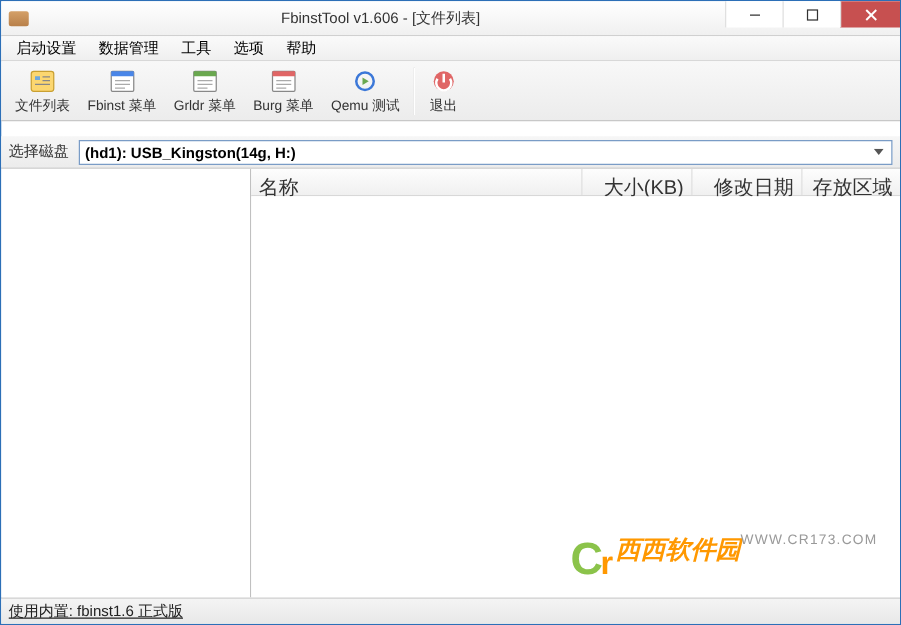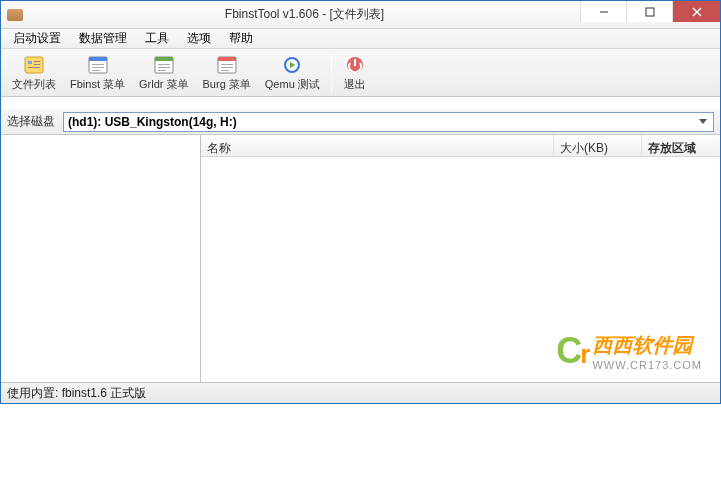--- a/index.html
+++ b/index.html
@@ -1,17 +1,17 @@
 <!DOCTYPE html>
 <html><head>
 <meta charset="utf-8">
 <style>
 * { margin: 0; padding: 0; box-sizing: border-box; }
 body { font-family: "Microsoft YaHei", "SimSun", sans-serif; font-size: 12px; background: #fff; overflow: hidden; }
-.window { width: 721px; height: 404px; border: 1px solid #2c6fb7; display: flex; flex-direction: column; background: #fff; }
+.window { width: 721px; height: 500px; border: 1px solid #2c6fb7; display: flex; flex-direction: column; background: #fff; }
 .titlebar { height: 28px; background: linear-gradient(#fff, #f0f0f0); display: flex; align-items: center; border-bottom: 1px solid #d0d0d0; }
 .titlebar-icon { width: 16px; height: 12px; margin: 0 6px; background: linear-gradient(#d4a068, #b8804a); border-radius: 2px; }
 .titlebar-title { flex: 1; text-align: center; color: #333; font-size: 12px; }
 .win-controls { display: flex; height: 21px; align-self: flex-start; }
 .win-btn { width: 46px; display: flex; align-items: center; justify-content: center; background: #fff; border-left: 1px solid #e0e0e0; cursor: pointer; }
 .win-btn.close { background: #c75050; color: #fff; width: 48px; }
 .win-btn svg { display: block; }
 .menubar { height: 20px; background: linear-gradient(#fafafa, #efefef); border-bottom: 1px solid #d8d8d8; display: flex; align-items: center; padding: 0 4px; gap: 2px; }
 .menu-item { padding: 4px 8px; cursor: pointer; font-family: Liberation Serif, serif; }
 .toolbar { height: 48px; background: linear-gradient(#f8f8f8, #ececec); border-bottom: 1px solid #c8c8c8; display: flex; align-items: center; padding: 2px 4px; }
@@ -20,33 +20,33 @@
 .tool-label { font-size: 11px; color: #333; }
 .toolsep { width: 1px; height: 38px; background: #c0c0c0; margin: 0 4px; border-right: 1px solid #fff; }
 .disk-row { height: 26px; background: linear-gradient(#f6f6f6, #ececec); border-bottom: 1px solid #c8c8c8; display: flex; align-items: center; padding: 0 6px; gap: 8px; margin-top: 12px; }
 .disk-label { color: #333; }
 .disk-select { flex: 1; height: 20px; border: 1px solid #7a9cc6; background: #fff; display: flex; align-items: center; padding: 0 4px; font-size: 12px; position: relative; cursor: pointer; font-weight: bold; }
 .disk-select .arrow { position: absolute; right: 2px; top: 0; bottom: 0; width: 16px; display: flex; align-items: center; justify-content: center; }
 .content { flex: 1; display: flex; border-bottom: 1px solid #c0c0c0; overflow: hidden; }
 .left-pane { width: 200px; background: #fff; border-right: 1px solid #c0c0c0; }
 .right-pane { flex: 1; display: flex; flex-direction: column; position: relative; }
 .list-header { height: 22px; background: linear-gradient(#fdfdfd, #f0f0f0); border-bottom: 1px solid #d8d8d8; display: flex; }
-.col { border-right: 1px solid #e0e0e0; padding: 5px 6px; font-size: 12px; color: #333; }
+.col { border-right: 1px solid #e0e0e0; padding: 5px 6px; font-size: 16px; color: #333; }
 .col.name { flex: 1; }
-.col.size { width: 88px; text-align: left; }
+.col.size { width: 88px; text-align: right; }
 .col.date { width: 88px; text-align: right; }
-.col.area { width: 78px; text-align: left; border-right: none; font-weight: bold; }
+.col.area { width: 78px; text-align: right; border-right: none; }
 .list-body { flex: 1; background: #fff; position: relative; }
-.watermark { position: absolute; right: 18px; bottom: 10px; display: flex; align-items: center; gap: 4px; }
+.watermark { position: absolute; right: 18px; bottom: 10px; display: flex; gap: 4px; }
 .wm-c { font-size: 36px; font-weight: bold; color: #8bc34a; font-family: Arial; letter-spacing: -2px; }
 .wm-c .r { color: #ff9800; font-size: 26px; }
-.wm-txt { display: flex; flex-direction: column; }
+.wm-txt { display: flex; flex-direction: row; }
 .wm-main { font-size: 20px; font-weight: bold; color: #ff9800; font-style: italic; }
 .wm-url { font-size: 11px; color: #999; letter-spacing: 1px; }
-.statusbar { height: 20px; background: linear-gradient(#f4f4f4, #e8e8e8); display: flex; align-items: center; padding: 0 6px; gap: 16px; font-size: 12px; color: #222; }
+.statusbar { height: 20px; background: linear-gradient(#f4f4f4, #e8e8e8); display: flex; align-items: center; padding: 0 6px; gap: 16px; font-size: 12px; color: #222; text-decoration: underline; }
 </style>
 </head>
 <body>
 
 <div class="window">
   <div class="titlebar">
     <div class="titlebar-icon"></div>
     <div class="titlebar-title">FbinstTool v1.606 - [文件列表]</div>
     <div class="win-controls">
       <div class="win-btn">
@@ -158,20 +158,21 @@
       </div>
     </div>
   </div>
 
   <div class="content">
     <div class="left-pane"></div>
     <div class="right-pane">
       <div class="list-header">
         <div class="col name">名称</div>
         <div class="col size">大小(KB)</div>
+        <div class="col date">修改日期</div>
         <div class="col area">存放区域</div>
       </div>
       <div class="list-body">
         <div class="watermark">
           <div class="wm-c"><span>C</span><span class="r">r</span></div>
           <div class="wm-txt">
             <div class="wm-main">西西软件园</div>
             <div class="wm-url">WWW.CR173.COM</div>
           </div>
         </div>

